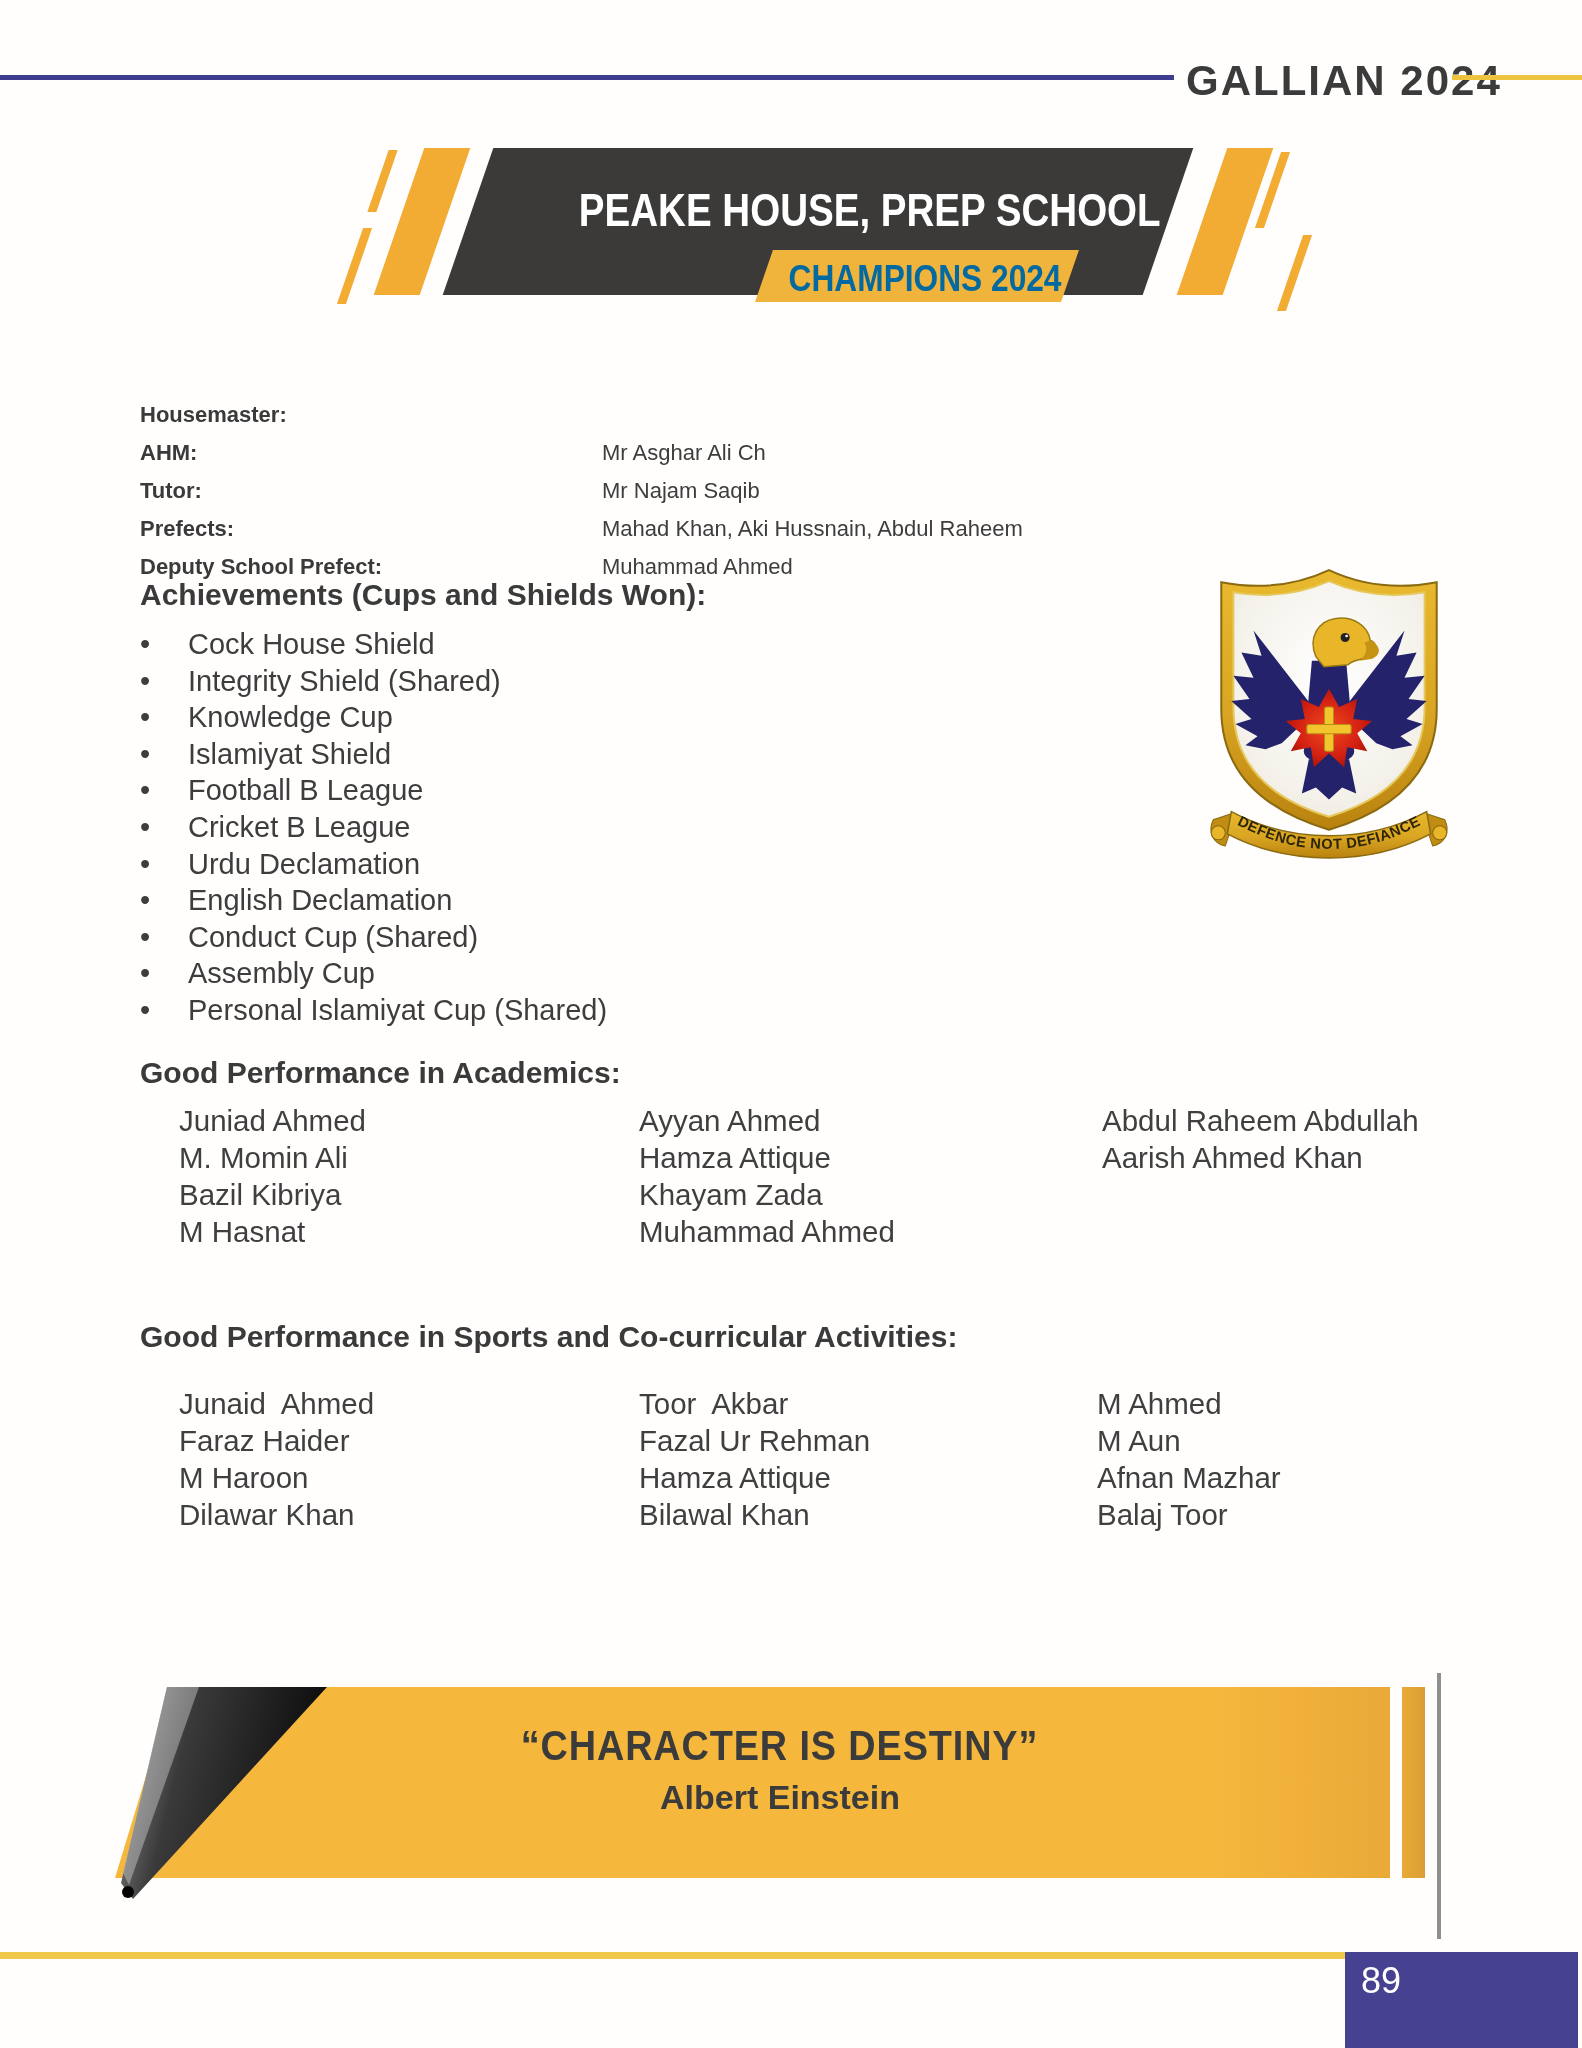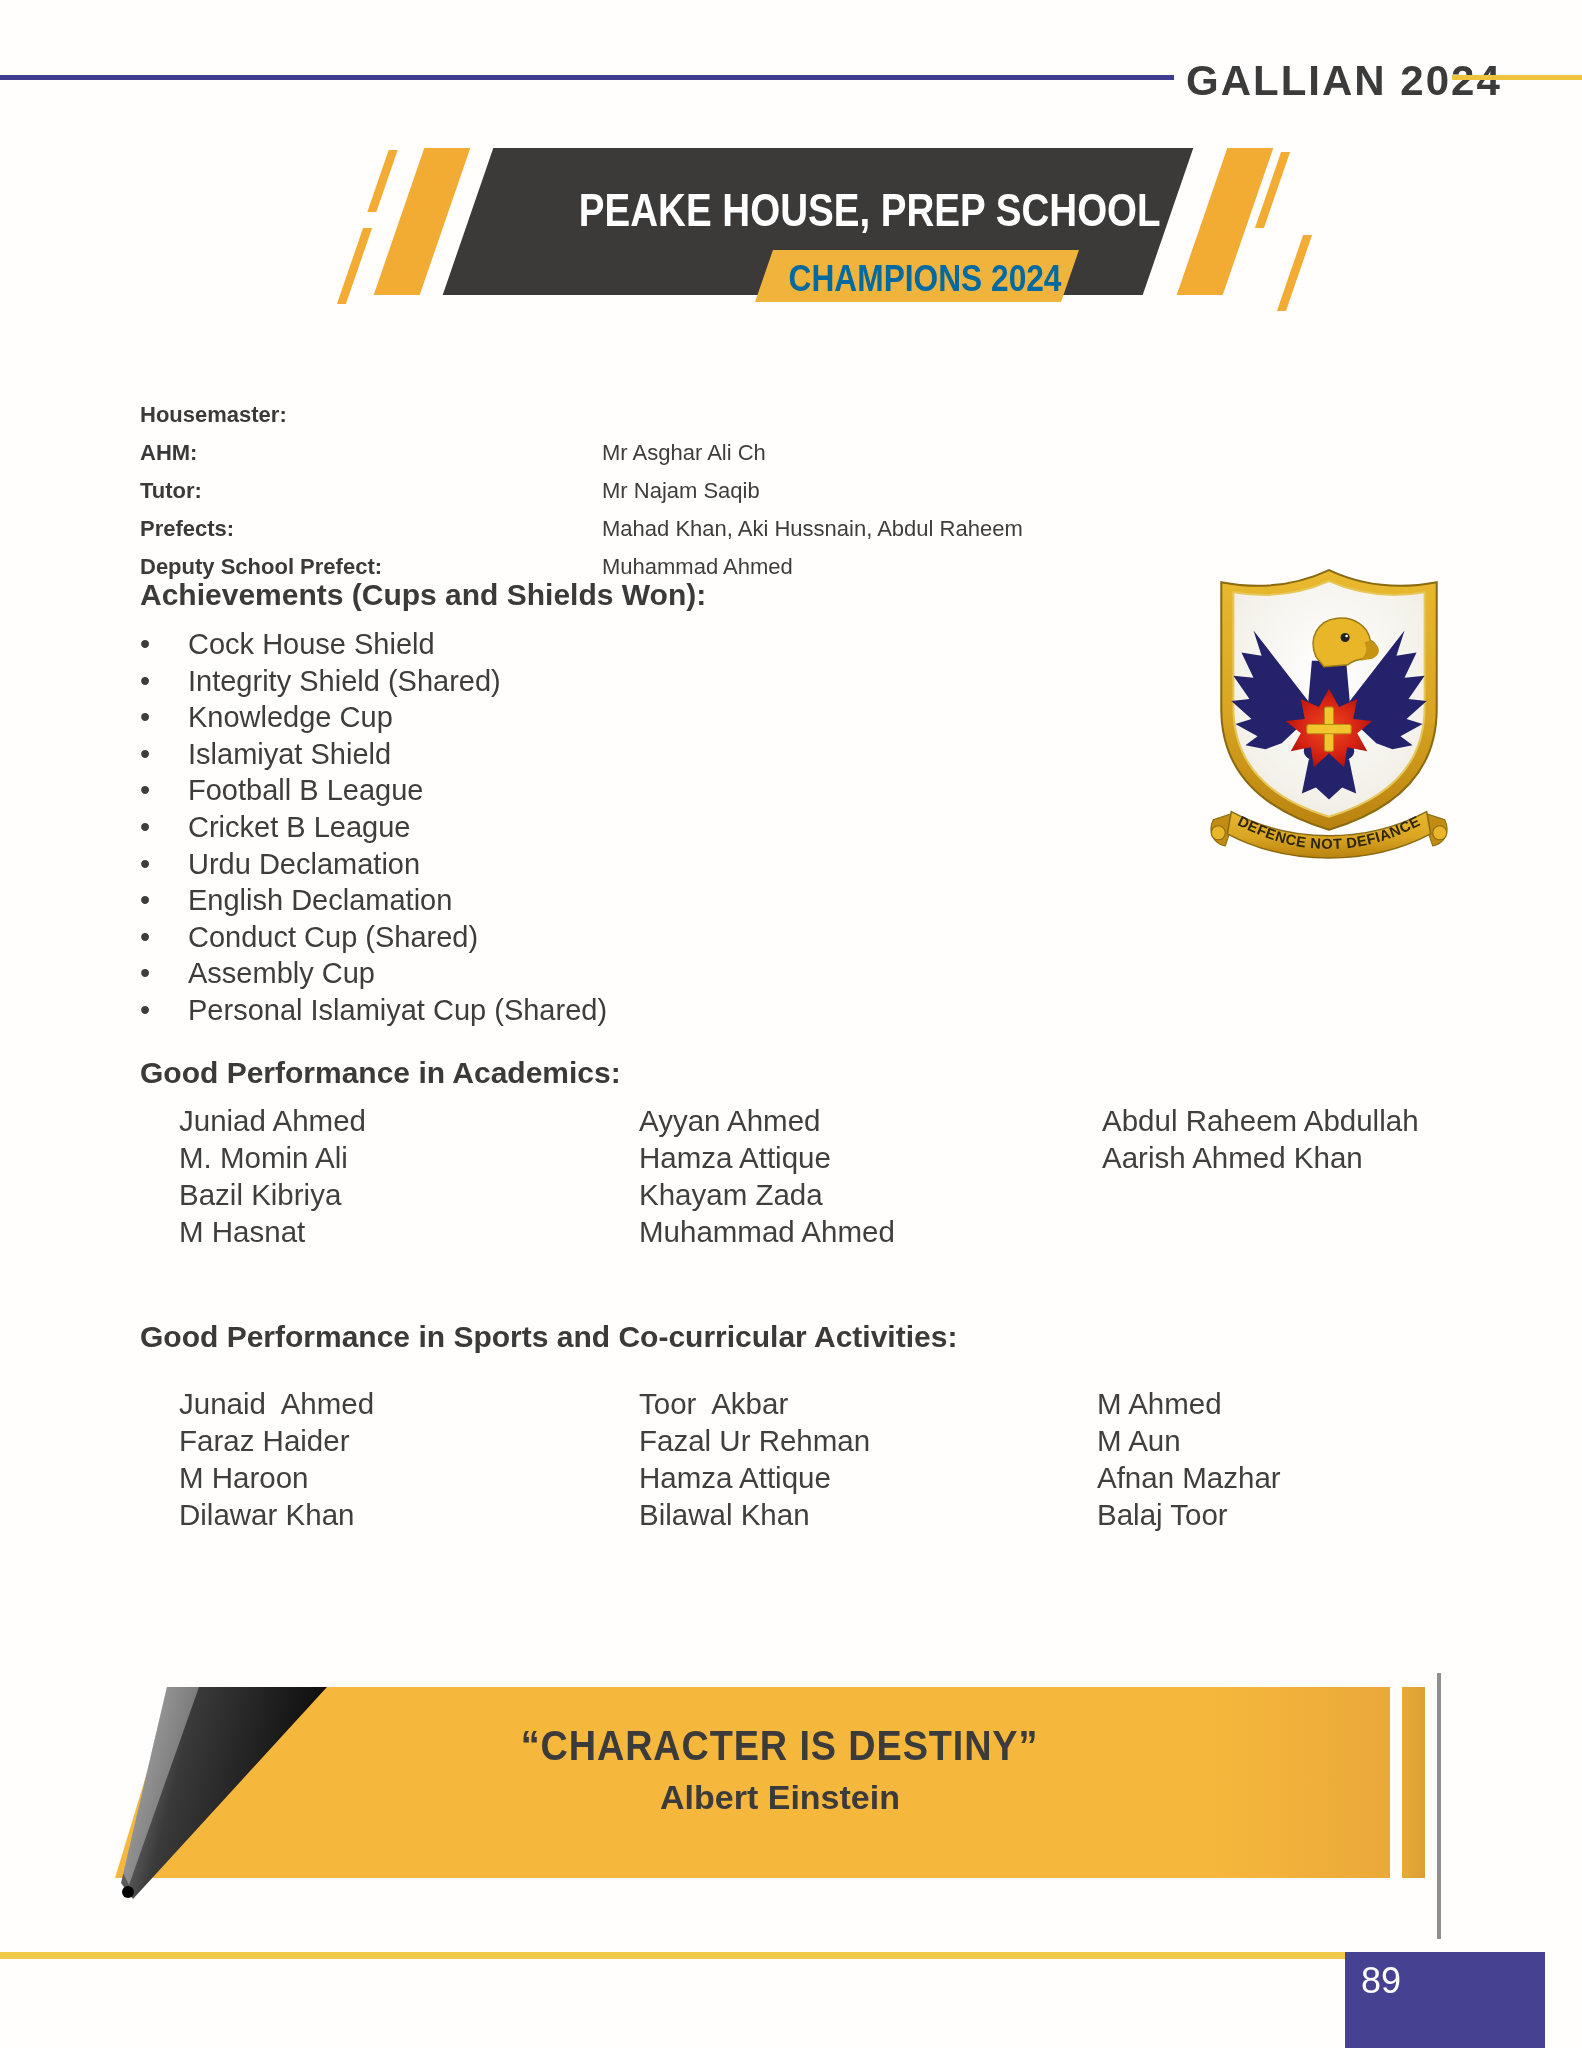--- a/index.html
+++ b/index.html
@@ -63,21 +63,21 @@
     background:linear-gradient(to right,#e9ab36,#d99e35);}
   .quote-line{position:absolute;left:1437px;top:1673px;width:4px;height:266px;background:#8f8f8f;}
   .quote-nib{position:absolute;left:95px;top:1687px;width:240px;height:225px;}
   .quote-title{position:absolute;left:280px;top:1722px;width:1000px;text-align:center;
     font-size:42px;font-weight:800;color:#3b3b3b;letter-spacing:1px;white-space:pre-wrap;}
   .quote-title span{display:inline-block;transform:scaleX(0.9);transform-origin:center;}
   .quote-author{position:absolute;left:280px;top:1778px;width:1000px;text-align:center;
     font-size:34px;font-weight:800;color:#3b3b3b;}
   
   .bottom-rule{position:absolute;left:0;top:1952px;width:1345px;height:7px;background:#f0c94a;}
-  .page-num-block{position:absolute;left:1345px;top:1952px;width:200px;height:96px;background:#474191;}
+  .page-num-block{position:absolute;left:1345px;top:1952px;width:233px;height:96px;background:#474191;}
   .page-num{padding:8px 0 0 16px;font-size:36px;color:#ffffff;}
 </style>
 </head>
 <body>
 
 <div class="page">
 
   <div class="top-rule-left"></div>
   <div class="header-title">GALLIAN 2024</div>
   <div class="top-rule-right"></div>

